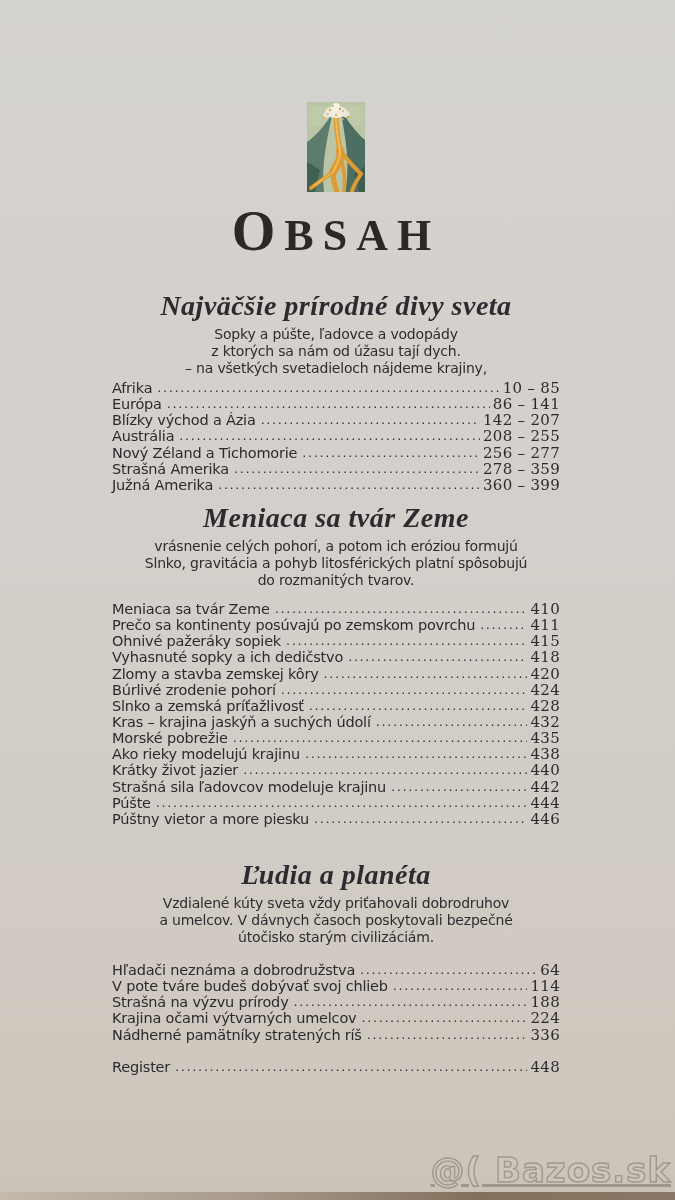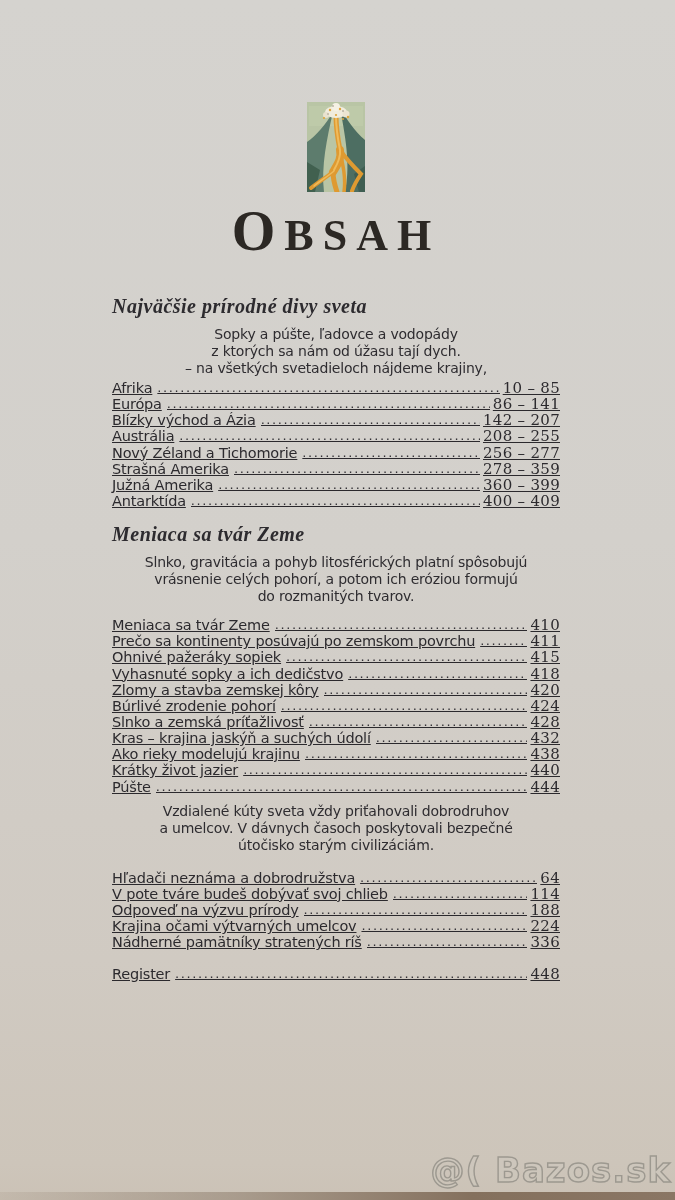--- a/index.html
+++ b/index.html
@@ -23,24 +23,25 @@
     font-family: "Liberation Serif", "DejaVu Serif", serif;
     font-weight: 700;
     font-size: 44px;
     line-height: 50px;
     letter-spacing: 9px;
     color: #2c2824;
   }
   .page-title::first-letter { font-size: 56px; }
   .section-heading {
     margin: 0;
+    text-align: center;
     font-family: "Liberation Serif", "DejaVu Serif", serif;
     font-style: italic;
     font-weight: 600;
-    font-size: 20px;
+    font-size: 28px;
     line-height: 24px;
     letter-spacing: 0.5px;
     color: #2d2b2f;
   }
   .heading-1 { margin-top: 33px; }
   .heading-2 { margin-top: 13px; }
   .heading-3 { margin-top: 36px; }
   .section-intro {
     margin-top: 8px;
     text-align: center;
@@ -52,21 +53,20 @@
   }
   .intro-line { white-space: nowrap; text-align: center; }
   .toc-list { margin-top: 3px; }
   .list-2 { margin-top: 12px; }
   .list-3 { margin-top: 16px; }
   .toc-row {
     display: flex;
     align-items: center;
     line-height: 16.15px;
     height: 16.15px;
-    text-decoration: underline;
   }
   .register-row { margin-top: 16px; }
   .toc-title {
     white-space: nowrap;
     font-size: 14.5px;
     letter-spacing: -0.2px;
     font-weight: 500;
     color: #2c2a2e;
   }
   .leader {
@@ -90,20 +90,21 @@
     color: #2c2a2e;
   }
   .watermark {
     position: absolute;
     right: 4px; bottom: 10px;
     font-family: "DejaVu Sans", sans-serif;
     font-weight: 700;
     font-size: 34px;
     letter-spacing: 1px;
     color: rgba(205, 201, 193, 0.30);
+    text-decoration: underline;
     -webkit-text-stroke: 1.4px rgba(148, 144, 136, 0.85);
   }
   .page-edge {
     position: absolute;
     left: 0; right: 0; bottom: 0;
     height: 8px;
     background: linear-gradient(to right, rgba(150,133,115,0.15) 0%, rgba(141,124,107,0.55) 35%, #84705d 70%, #8a7664 100%);
   }
 </style>
 </head>
@@ -190,33 +191,28 @@
           <div class="toc-row">
             <span class="toc-title">Strašná Amerika</span>
             <span class="leader"></span>
             <span class="toc-pages">278 – 359</span>
           </div>
           <div class="toc-row">
             <span class="toc-title">Južná Amerika</span>
             <span class="leader"></span>
             <span class="toc-pages">360 – 399</span>
           </div>
-          <div class="toc-row">
-            <span class="toc-title">Antarktída</span>
-            <span class="leader"></span>
-            <span class="toc-pages">400 – 409</span>
-          </div>
         </div>
     </div>
 
     <div>
       <h2 class="section-heading heading-2">Meniaca sa tvár Zeme</h2>
       <div class="section-intro">
+        <div class="intro-line">vrásnenie celých pohorí, a potom ich eróziou formujú</div>
         <div class="intro-line">Slnko, gravitácia a pohyb litosférických platní spôsobujú</div>
-        <div class="intro-line">vrásnenie celých pohorí, a potom ich eróziou formujú</div>
         <div class="intro-line">do rozmanitých tvarov.</div>
       </div>
       <div class="toc-list list-2">
           <div class="toc-row">
             <span class="toc-title">Meniaca sa tvár Zeme</span>
             <span class="leader"></span>
             <span class="toc-pages">410</span>
           </div>
           <div class="toc-row">
             <span class="toc-title">Prečo sa kontinenty posúvajú po zemskom povrchu</span>
@@ -247,56 +243,72 @@
             <span class="toc-title">Slnko a zemská príťažlivosť</span>
             <span class="leader"></span>
             <span class="toc-pages">428</span>
           </div>
           <div class="toc-row">
             <span class="toc-title">Kras – krajina jaskýň a suchých údolí</span>
             <span class="leader"></span>
             <span class="toc-pages">432</span>
           </div>
           <div class="toc-row">
+            <span class="toc-title">Morské pobrežie</span>
+            <span class="leader"></span>
+            <span class="toc-pages">435</span>
+          </div>
+          <div class="toc-row">
             <span class="toc-title">Ako rieky modelujú krajinu</span>
             <span class="leader"></span>
             <span class="toc-pages">438</span>
           </div>
           <div class="toc-row">
             <span class="toc-title">Krátky život jazier</span>
             <span class="leader"></span>
             <span class="toc-pages">440</span>
           </div>
           <div class="toc-row">
+            <span class="toc-title">Strašná sila ľadovcov modeluje krajinu</span>
+            <span class="leader"></span>
+            <span class="toc-pages">442</span>
+          </div>
+          <div class="toc-row">
             <span class="toc-title">Púšte</span>
             <span class="leader"></span>
             <span class="toc-pages">444</span>
           </div>
+          <div class="toc-row">
+            <span class="toc-title">Púštny vietor a more piesku</span>
+            <span class="leader"></span>
+            <span class="toc-pages">446</span>
+          </div>
         </div>
     </div>
 
     <div>
+      <h2 class="section-heading heading-3">Ľudia a planéta</h2>
       <div class="section-intro">
         <div class="intro-line">Vzdialené kúty sveta vždy priťahovali dobrodruhov</div>
         <div class="intro-line">a umelcov. V dávnych časoch poskytovali bezpečné</div>
         <div class="intro-line">útočisko starým civilizáciám.</div>
       </div>
       <div class="toc-list list-3">
           <div class="toc-row">
             <span class="toc-title">Hľadači neznáma a dobrodružstva</span>
             <span class="leader"></span>
             <span class="toc-pages">64</span>
           </div>
           <div class="toc-row">
             <span class="toc-title">V pote tváre budeš dobývať svoj chlieb</span>
             <span class="leader"></span>
             <span class="toc-pages">114</span>
           </div>
           <div class="toc-row">
-            <span class="toc-title">Odpoveď na výzvu prírody</span>
+            <span class="toc-title">Strašná na výzvu prírody</span>
             <span class="leader"></span>
             <span class="toc-pages">188</span>
           </div>
           <div class="toc-row">
             <span class="toc-title">Krajina očami výtvarných umelcov</span>
             <span class="leader"></span>
             <span class="toc-pages">224</span>
           </div>
           <div class="toc-row">
             <span class="toc-title">Nádherné pamätníky stratených ríš</span>

